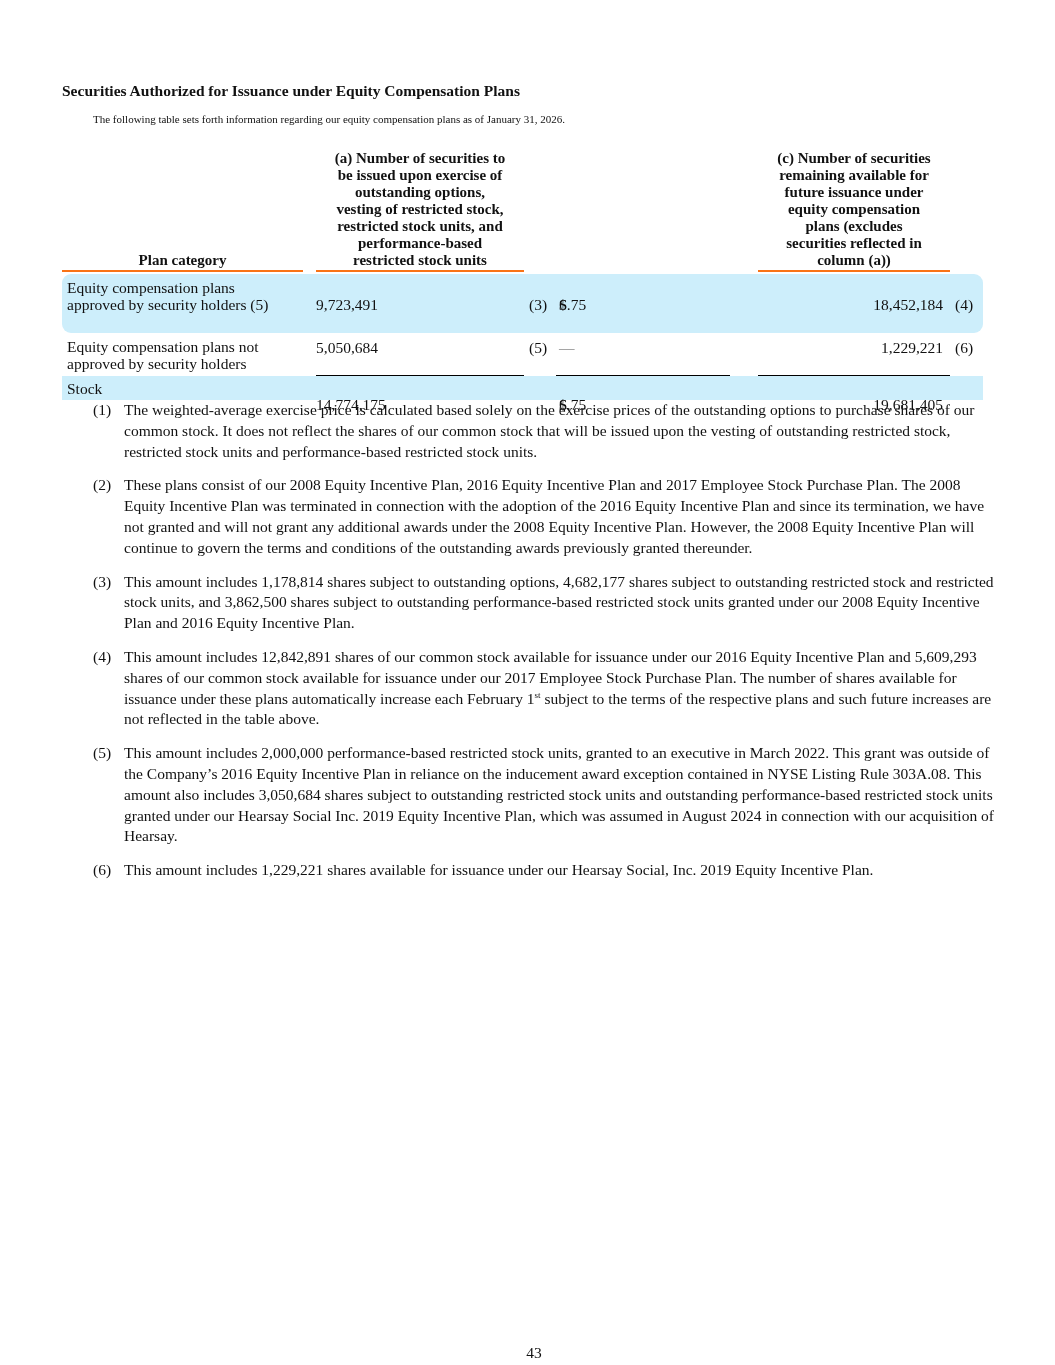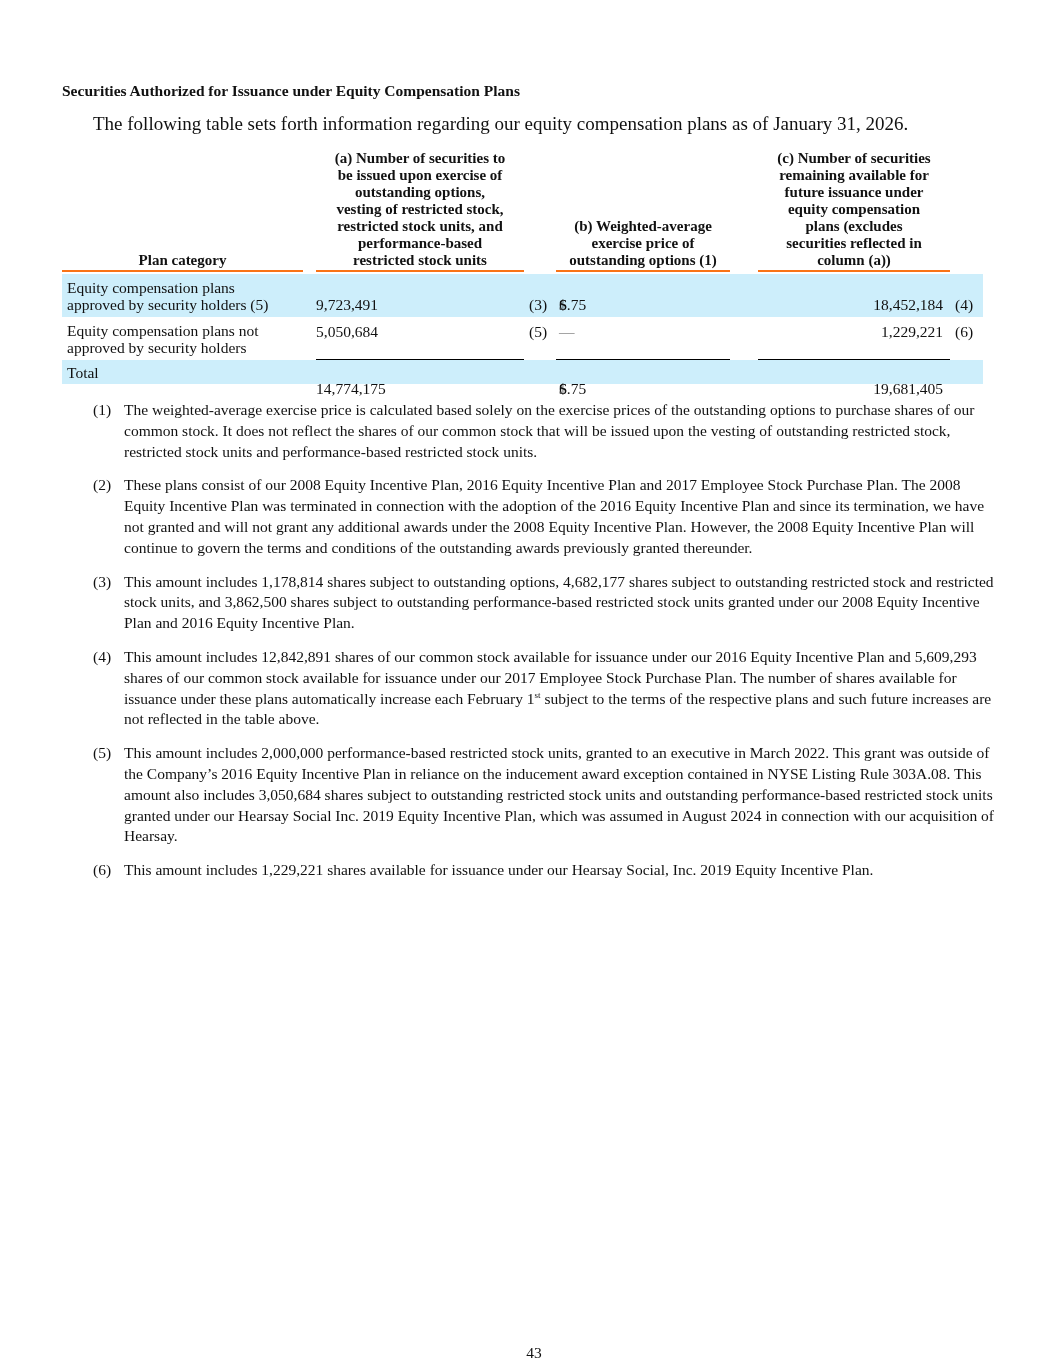--- a/index.html
+++ b/index.html
@@ -5,36 +5,36 @@
   html, body { margin: 0; padding: 0; background: #ffffff; }
   body {
     width: 1055px; height: 1365px; position: relative;
     font-family: "Liberation Serif", serif; color: #111; font-size: 15.5px;
   }
   .page { position: absolute; left: 0; top: 0; width: 1055px; height: 1365px; margin-top: 22px; }
   .heading {
     position: absolute; left: 62px; top: 60px;
     font-weight: bold; font-size: 15.5px;
   }
-  .intro { position: absolute; left: 93px; top: 91px; font-size: 19px; }
+  .intro { position: absolute; left: 93px; top: 91px; font-size: 11px; }
 
   
   .tbl { position: absolute; left: 62px; top: 126px; width: 921px; }
   .hdr { position: relative; height: 126px; }
   .hcell {
     position: absolute; bottom: 2px; text-align: center; font-weight: bold;
     font-size: 15px; line-height: 17px; border-bottom: 2px solid #f97316; padding-bottom: 1px;
   }
   .h-plan { left: 0; width: 241px; }
   .h-a { left: 254px; width: 208px; }
   .h-b { left: 494px; width: 174px; }
   .h-c { left: 696px; width: 192px; }
   .row { position: relative; font-size: 15.5px; line-height: 17px; }
   .row.shade { background: #cdeefb; }
-  .r1 { height: 43px; }
+  .r1 { height: 59px; border-radius: 9px; }
   .r2 { height: 43px; }
   .r3 { height: 24px; }
   .cell { position: absolute; }
   .lbl { left: 5px; top: 5px; width: 240px; }
   .r3 .lbl { top: 4px; }
   .va { left: 254px; width: 202px; text-align: left; }
   .fa { left: 467px; }
   .dol { left: 497px; }
   .vb { left: 497px; width: 169px; text-align: left; }
   .vc { left: 696px; width: 185px; text-align: right; }
@@ -69,25 +69,20 @@
       <div class="hcell h-plan">Plan category</div>
       <div class="hcell h-a">
         <div>(a) Number of securities to</div>
         <div>be issued upon exercise of</div>
         <div>outstanding options,</div>
         <div>vesting of restricted stock,</div>
         <div>restricted stock units, and</div>
         <div>performance-based</div>
         <div>restricted stock units</div>
       </div>
-      <div class="hcell h-b">
-        <div>(b) Weighted-average</div>
-        <div>exercise price of</div>
-        <div>outstanding options (1)</div>
-      </div>
       <div class="hcell h-c">
         <div>(c) Number of securities</div>
         <div>remaining available for</div>
         <div>future issuance under</div>
         <div>equity compensation</div>
         <div>plans (excludes</div>
         <div>securities reflected in</div>
         <div>column (a))</div>
       </div>
     </div>
@@ -114,21 +109,21 @@
       <div class="cell fa">(5)</div>
       <div class="cell vb dash">—</div>
       <div class="cell vc">1,229,221</div>
       <div class="cell fc">(6)</div>
       <div class="uline-a"></div>
       <div class="uline-b"></div>
       <div class="uline-c"></div>
     </div>
 
     <div class="row shade r3">
-      <div class="cell lbl">Total</div>
+      <div class="cell lbl">Stock</div>
       <div class="cell va">14,774,175</div>
       <div class="cell dol">$</div>
       <div class="cell vb">6.75</div>
       <div class="cell vc">19,681,405</div>
     </div>
   </div>
 
   <div class="notes">
     <div class="note">
       <span class="num">(1)</span>

